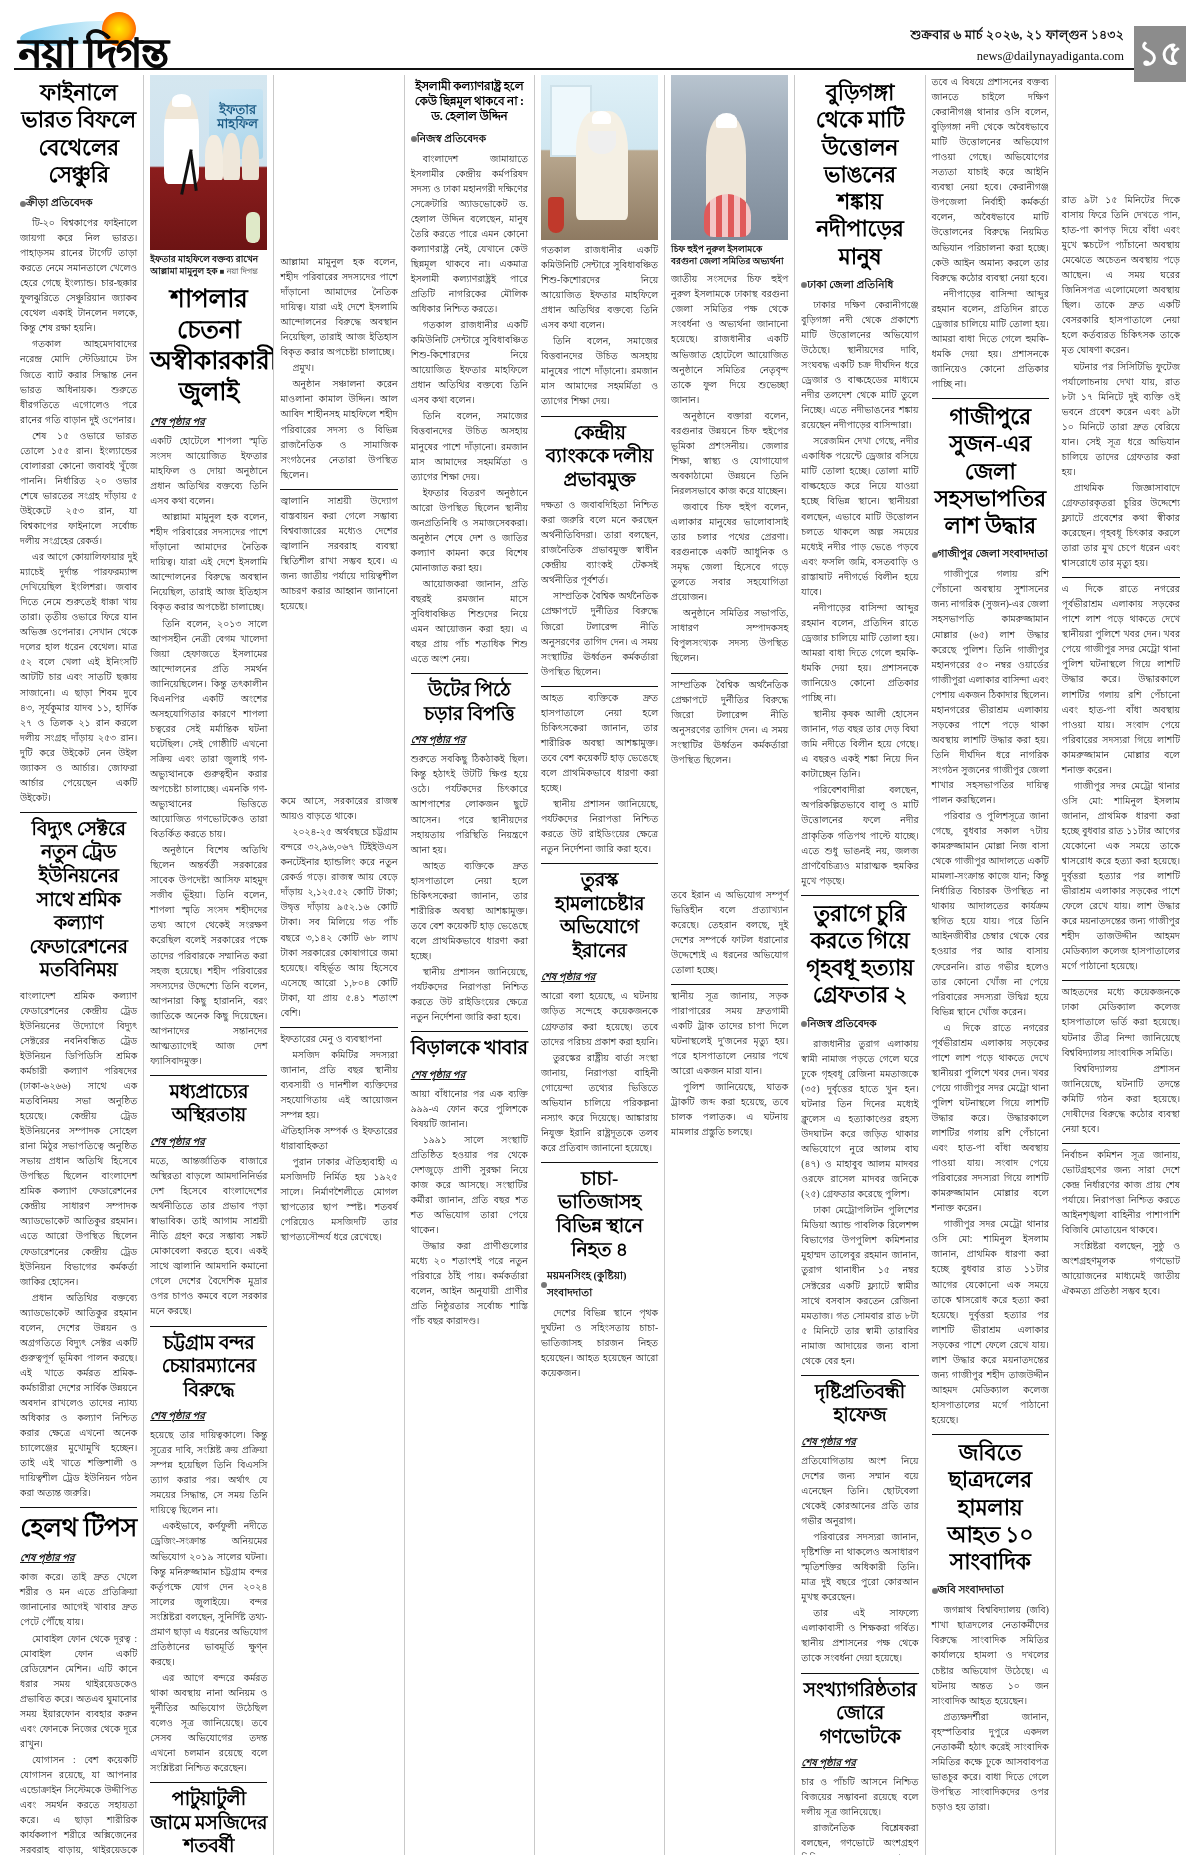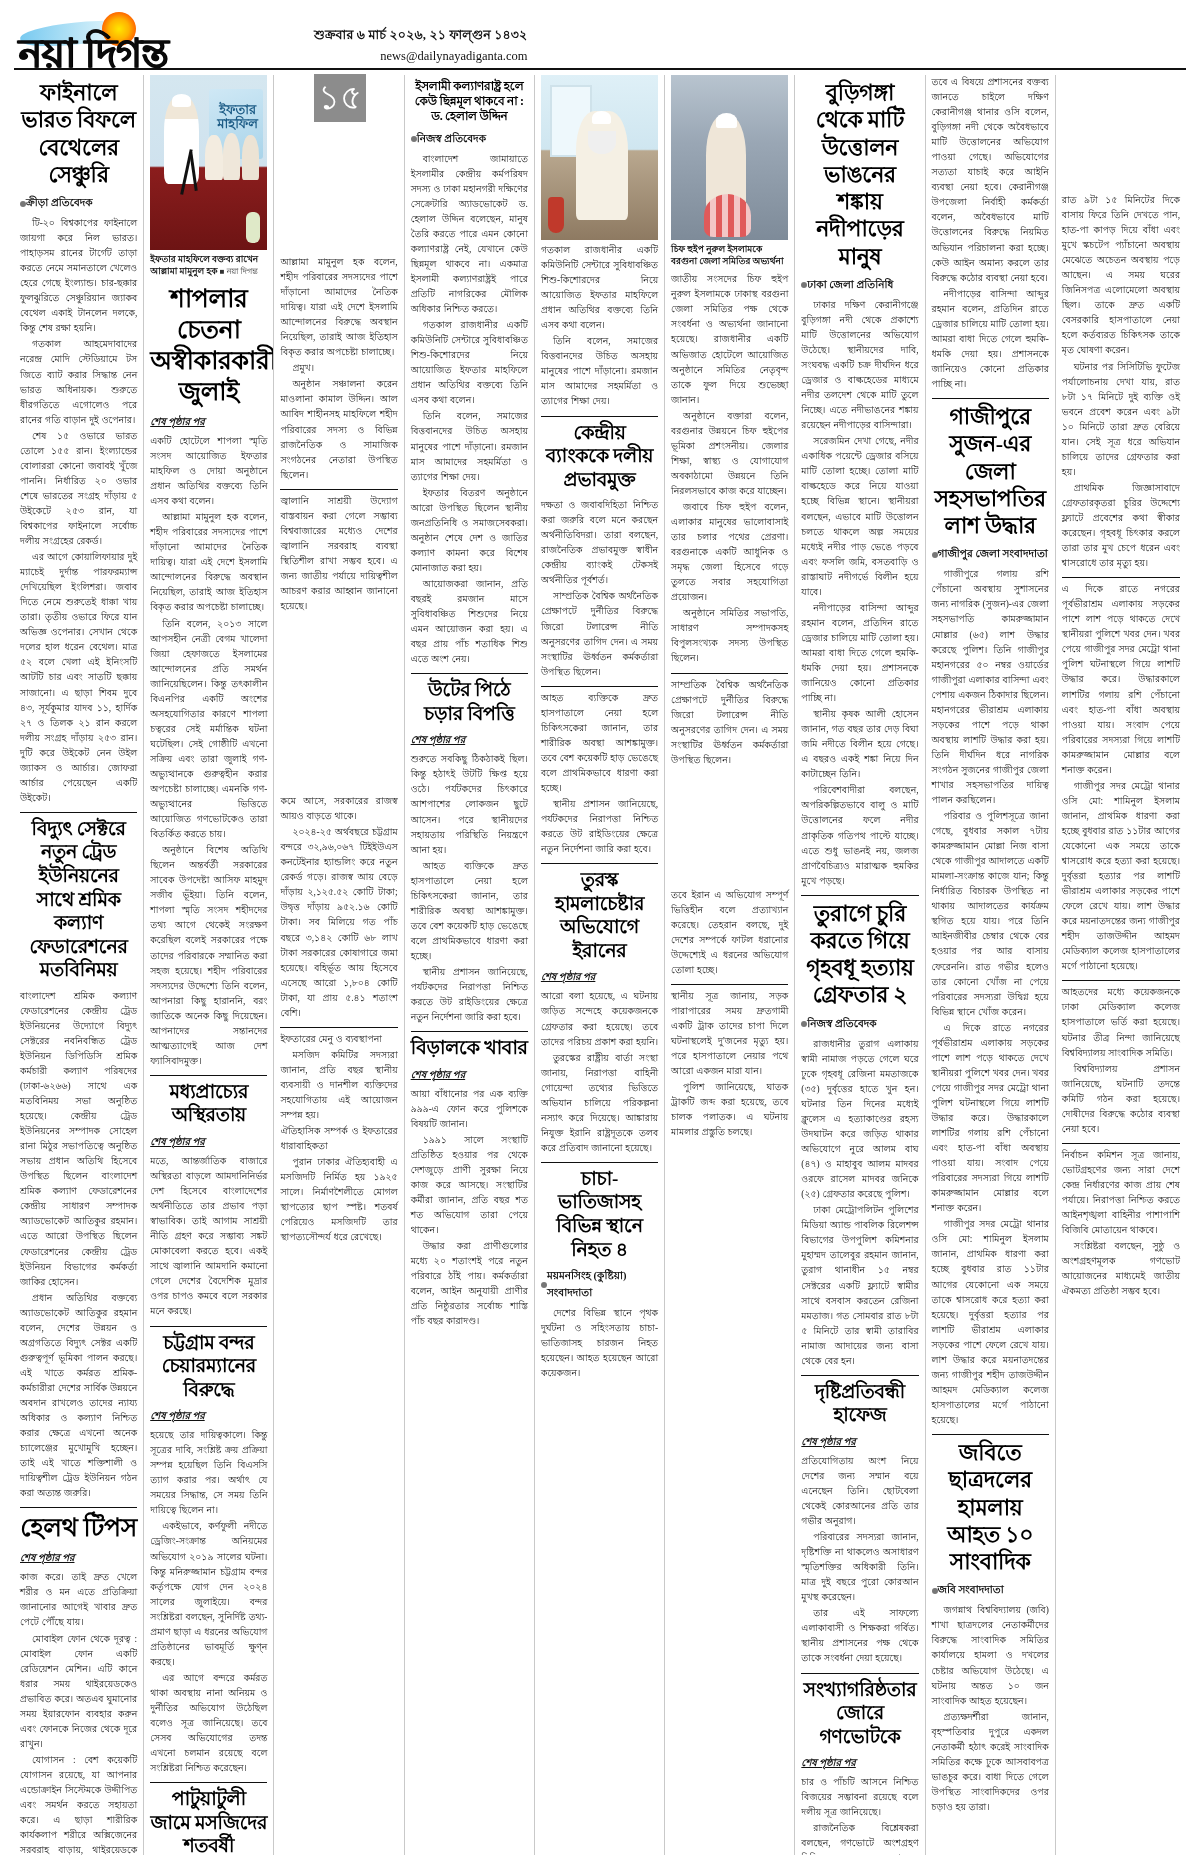--- a/index.html
+++ b/index.html
@@ -16,21 +16,21 @@
     overflow: hidden;
   }
   .page {
     width: 1200px; height: 1868px;
     padding: 10px 14px 8px 14px;
     position: relative;
   }
 
   
   .masthead {
-    display: flex; align-items: flex-start; justify-content: flex-start;
+    display: flex; align-items: flex-start; justify-content: space-between;
     height: 56px; position: relative;
   }
   .logo-wrap { position: relative; width: 300px; height: 56px; }
   .logo-sun {
     position: absolute; left: 88px; top: 2px;
     width: 34px; height: 34px; border-radius: 50%;
     background: radial-gradient(circle at 50% 50%, #ffe600 0%, #ffb300 42%, #ff6a00 70%, rgba(255,80,0,0) 100%);
   }
   .logo-swoosh {
     position: absolute; left: 6px; top: 12px; width: 120px; height: 22px;
@@ -39,27 +39,27 @@
     transform: rotate(-6deg);
     opacity: .95;
   }
   .logo-text {
     position: absolute; left: 4px; top: 12px;
     font-family: "Liberation Serif", serif;
     font-size: 40px; font-weight: 700; letter-spacing: -1px;
     color: #0a0a0a;
     text-shadow: 1px 0 0 #000;
   }
-  .masthead-right { text-align: right; padding-top: 16px; display:flex; align-items:flex-start; gap:10px;flex-direction:column;}
+  .masthead-right { text-align: right; padding-top: 16px; display:flex; align-items:flex-start; gap:10px;}
   .mast-lines { text-align: right; }
   .mast-date { font-size: 12.5px; font-weight: 700; color: #111; letter-spacing: .2px; }
   .mast-email { font-size: 12.5px; color: #111; margin-top: 3px; }
   .page-num {
-    width: 52px; height: 48px; background: #8c8c8c; color: #fff;
-    font-size: 34px; font-weight: 400; display: flex;
+    width: 52px; height: 56px; background: #8c8c8c; color: #fff;
+    font-size: 34px; font-weight: 700; display: flex;
     align-items: center; justify-content: center; line-height: 1;
   }
   .mast-rule { border-top: 2px solid #111; margin: 2px 0 0 0; }
 
   
   .grid9 {
     display: grid;
     grid-template-columns: repeat(9, 1fr);
     margin-top: 5px;
     height: 1780px;

